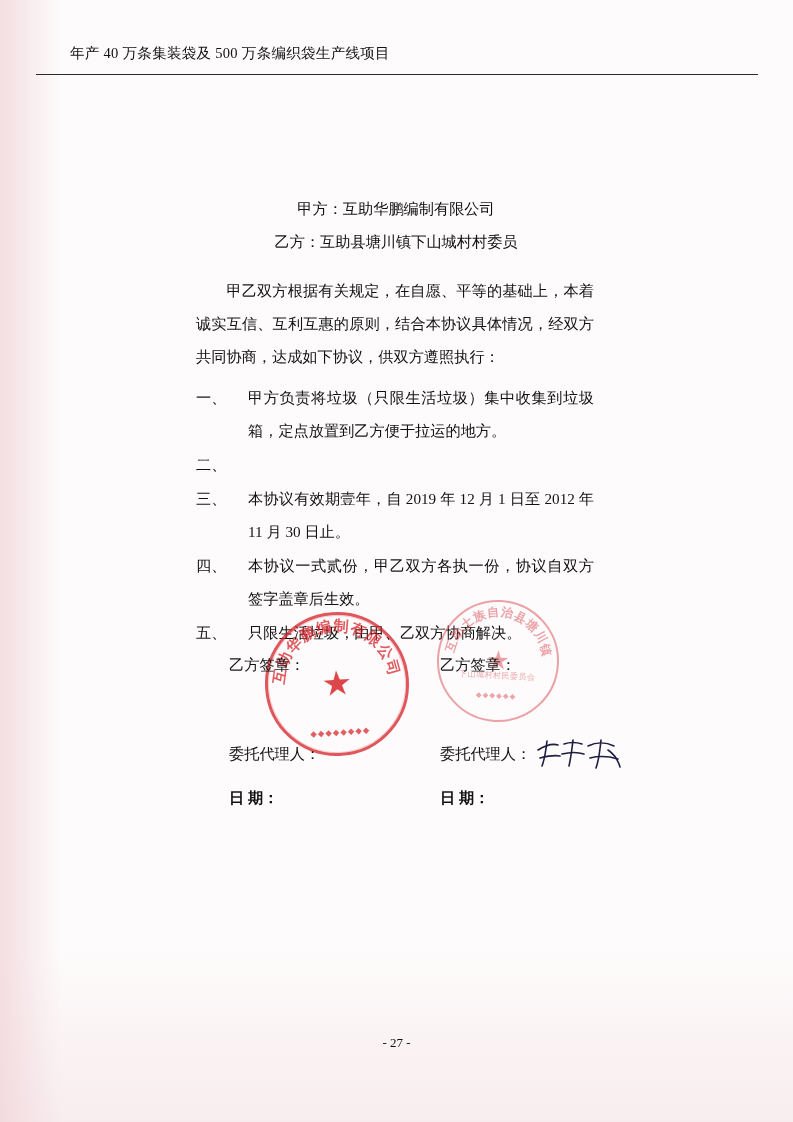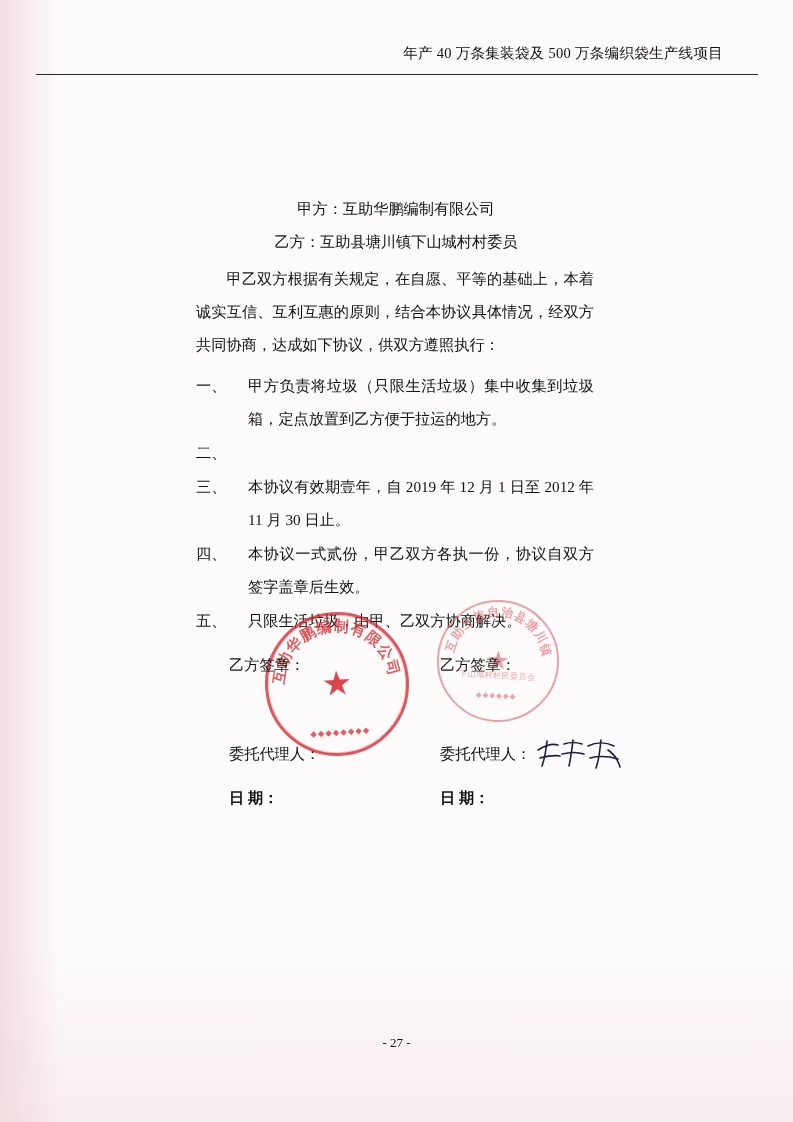--- a/index.html
+++ b/index.html
@@ -34,21 +34,21 @@
     left: 0; bottom: 0;
     width: 793px; height: 170px;
     background: linear-gradient(to top, rgba(240,214,219,0.4), rgba(253,251,251,0));
     pointer-events: none;
   }
   .header {
     position: absolute;
     top: 44px;
     left: 70px;
     width: 653px;
-    text-align: right;
+    text-align: left;
     font-size: 14.5px;
     letter-spacing: 0.3px;
     color: #111;
   }
   .header-rule {
     position: absolute;
     top: 74px;
     left: 36px;
     width: 722px;
     height: 0;
@@ -73,21 +73,21 @@
     font-size: 15.2px;
     line-height: 33px;
     color: #111;
   }
   .party-line {
     white-space: nowrap;
     text-align: center;
   }
   .para {
     text-indent: 2em;
-    margin-top: 4px;
+    margin-top: 16px;
     text-align: justify;
     width: 398px;
   }
   .clauses {
     margin-top: 8px;
   }
   .clause {
     display: flex;
     align-items: flex-start;
     margin-top: 1px;

